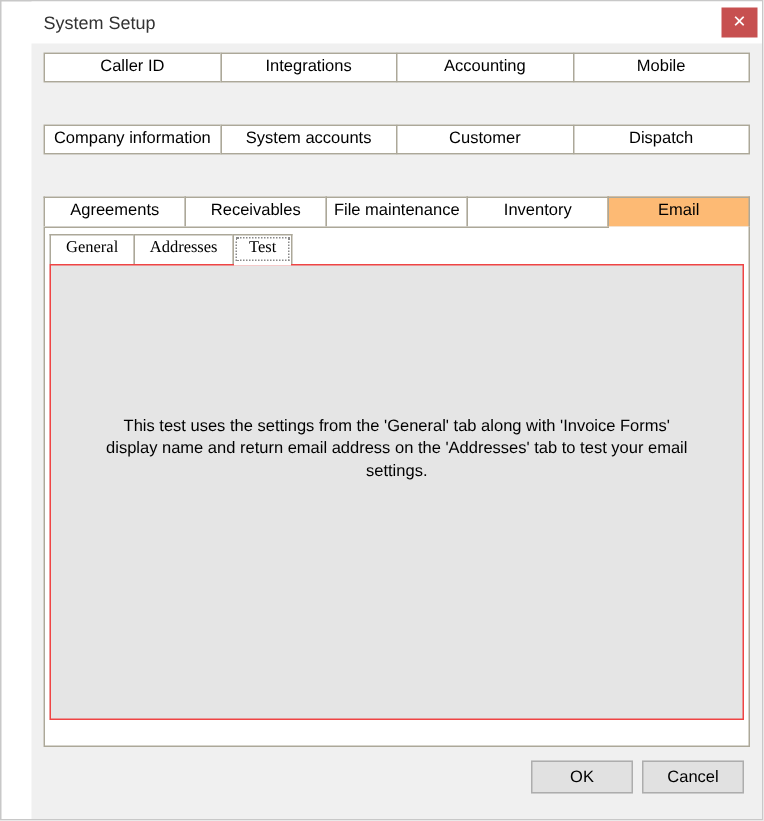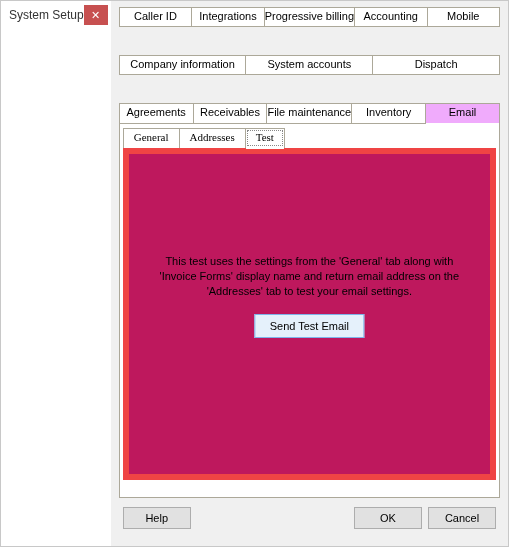--- a/index.html
+++ b/index.html
@@ -11,22 +11,23 @@
       background: #fff;
       width: 509px;
       height: 547px;
       overflow: hidden;
     }
     .window {
       width: 509px;
       height: 547px;
       background: #fff;
       display: flex;
-      flex-direction: row;
+      flex-direction: column;
       border: 1px solid #c8c8c8;
+      padding-left: 20px;
     }
     .titlebar {
       height: 28px;
       display: flex;
       align-items: center;
       padding: 0 0 0 8px;
       background: #fff;
     }
     .titlebar .title {
       flex: 1;
@@ -75,21 +76,21 @@
       border: 1px solid #aca899;
       border-bottom: 1px solid #aca899;
       padding-top: 2px;
       margin-left: -1px;
       cursor: pointer;
       white-space: nowrap;
     }
     .tab:first-child { margin-left: 0; }
     .tab-row.last .tab { border-bottom: none; }
     .tab.selected {
-      background: #f0abfc;
+      background: #fdba74;
       position: relative;
       z-index: 2;
       border-bottom: 1px solid #fff;
     }
     
     .outer-panel {
       flex: 1;
       background: #fff;
       border: 1px solid #aca899;
       border-top: 1px solid #aca899;
@@ -127,23 +128,23 @@
     .inner-tab:first-child { margin-left: 0; }
     .inner-tab.selected {
       background: #fff;
       position: relative;
       z-index: 3;
       outline: 1px dotted #888;
       outline-offset: -3px;
     }
     .inner-panel {
       flex: 1;
-      border: 6px solid #ef4444;
+      border: 1px solid #ef4444;
       margin: 0 3px 17px 3px;
-      background: #be185d;
+      background: #e5e5e5;
       position: relative;
     }
     .inner-tab.selected::after {
       content: "";
       position: absolute;
       left: 0; right: 0; bottom: -1px;
       height: 1px;
       background: #fff;
     }
     .test-text {
@@ -196,50 +197,48 @@
     <div class="closebtn">
       <span>✕</span>
     </div>
   </div>
 
   <div class="body">
     <div class="outer-tabs">
       <div class="tab-row">
         <div class="tab">Caller ID</div>
         <div class="tab">Integrations</div>
-        <div class="tab">Progressive billing</div>
         <div class="tab">Accounting</div>
         <div class="tab">Mobile</div>
       </div>
       <div class="tab-row">
         <div class="tab">Company information</div>
         <div class="tab">System accounts</div>
+        <div class="tab">Customer</div>
         <div class="tab">Dispatch</div>
       </div>
       <div class="tab-row last">
         <div class="tab">Agreements</div>
         <div class="tab">Receivables</div>
         <div class="tab">File maintenance</div>
         <div class="tab">Inventory</div>
         <div class="tab selected">Email</div>
       </div>
     </div>
 
     <div class="outer-panel">
       <div class="inner-tabs">
         <div class="inner-tab">General</div>
         <div class="inner-tab">Addresses</div>
         <div class="inner-tab selected">Test</div>
       </div>
       <div class="inner-panel">
         <div class="test-text">This test uses the settings from the 'General' tab along with 'Invoice Forms' display name and return email address on the 'Addresses' tab to test your email settings.</div>
-        <button class="send-btn">Send Test Email</button>
       </div>
     </div>
 
     <div class="footer">
-      <button class="btn">Help</button>
       <div class="spacer"></div>
       <button class="btn">OK</button>
       <button class="btn">Cancel</button>
     </div>
   </div>
 </div>
 
 </body></html>

